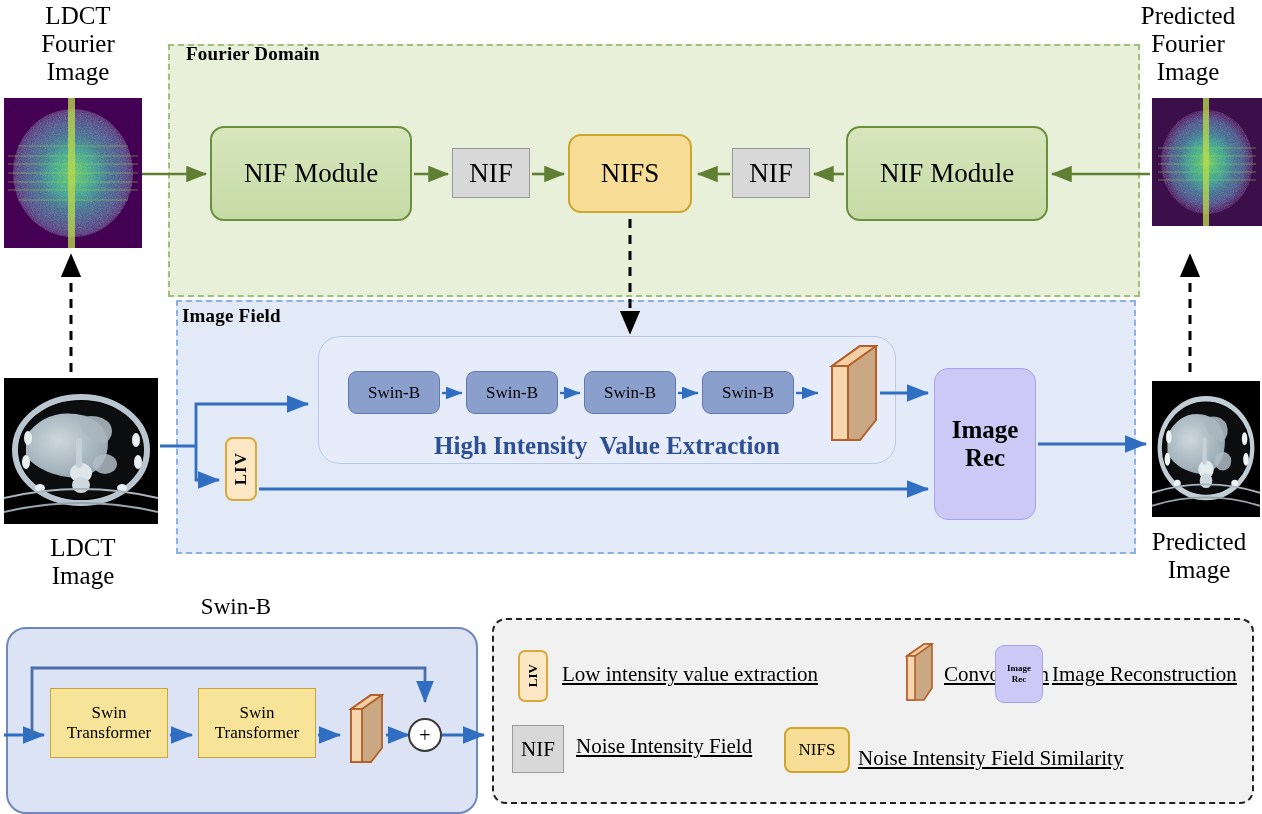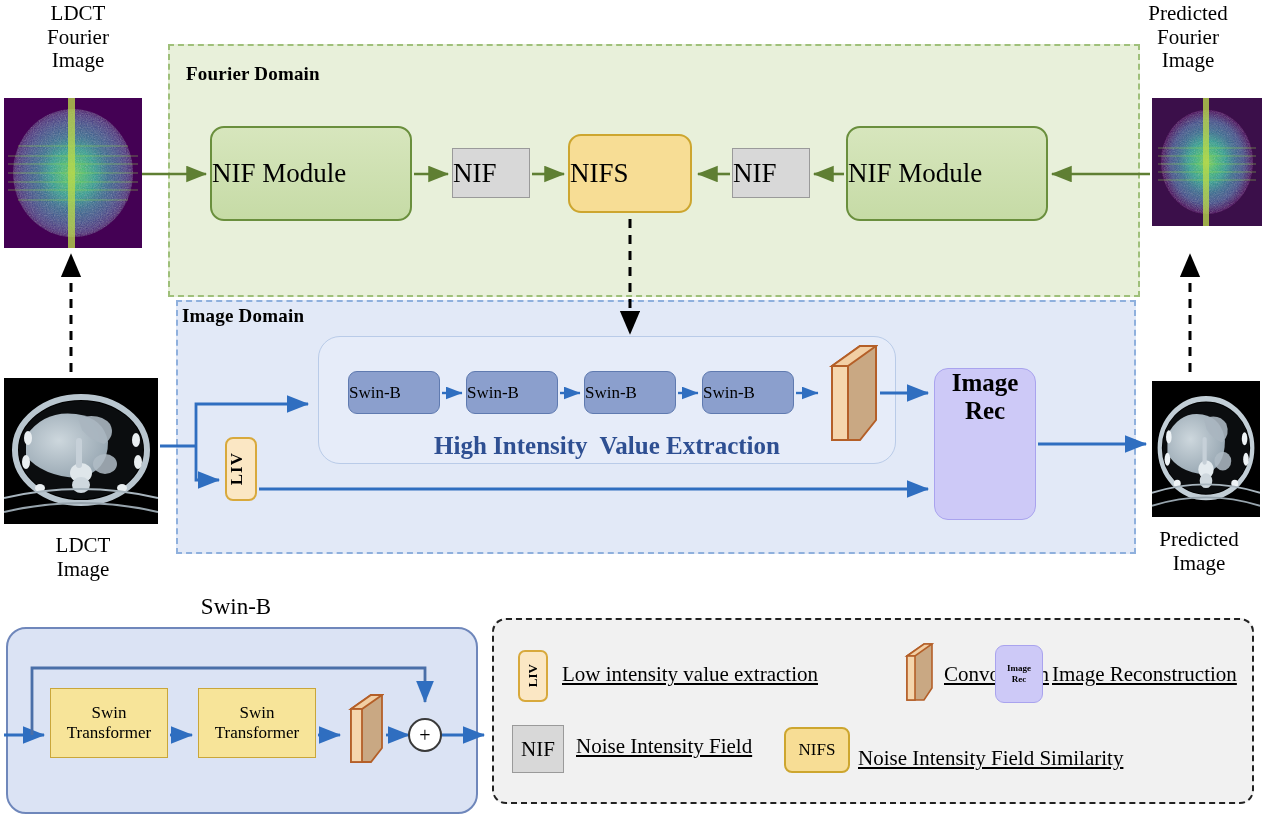--- a/index.html
+++ b/index.html
@@ -8,39 +8,39 @@
   .abs{position:absolute;}
 
   
   #fourier-panel{left:168px;top:44px;width:972px;height:253px;
       background:#e8f0da;border:2px dashed #9fc07a;box-sizing:border-box;}
   #image-panel{left:176px;top:300px;width:960px;height:254px;
       background:#e2e9f7;border:2px dashed #8fb0dd;box-sizing:border-box;}
   .panel-title{font-weight:bold;font-size:19px;letter-spacing:.2px;}
 
   
-  .node{box-sizing:border-box;display:flex;align-items:center;
+  .node{box-sizing:border-box;display:flex;align-items:center;justify-content:center;
         text-align:center;line-height:1.12;}
   .nif-module{background:linear-gradient(180deg,#d7e6bd 0%,#c6dba6 100%);
       border:2px solid #6a8f3d;border-radius:14px;font-size:27px;}
   .nif-chip{background:#d8d8d8;border:1.5px solid #9a9a9a;font-size:27px;}
   .nifs-box{background:#f7dd95;border:2px solid #cda62f;border-radius:13px;font-size:27px;}
   .swinb{background:#8b9fcd;border:1.5px solid #5f7ab0;border-radius:9px;font-size:17px;}
   .imagerec{background:#cdc9f7;border:1.5px solid #a9a3ee;border-radius:14px;
       font-weight:bold;font-size:25px;}
   .liv-box{background:#fbe7c4;border:2px solid #d8a93c;border-radius:8px;}
   .liv-box span{writing-mode:vertical-rl;transform:rotate(180deg);
       font-weight:bold;font-size:17px;letter-spacing:1px;}
   .hive-wrap{box-sizing:border-box;background:#e6ecf9;
       border:1.5px solid #b9cbe8;border-radius:22px;}
   .hive-label{color:#2e4f92;font-weight:bold;font-size:25px;white-space:pre;}
 
   
   .thumb{box-sizing:border-box;}
-  .caption{text-align:center;font-size:21px;line-height:1.12;}
+  .caption{text-align:center;font-size:25px;line-height:1.12;}
 
   
   #swinb-panel{left:6px;top:627px;width:472px;height:187px;
       background:#dbe3f4;border:2px solid #6f87bb;border-radius:20px;box-sizing:border-box;}
   .swin-tf{background:#f7e499;border:1.5px solid #c9a63a;
       display:flex;align-items:center;justify-content:center;text-align:center;
       font-size:17px;line-height:1.15;box-sizing:border-box;}
   #swinb-title{left:0;top:594px;width:472px;text-align:center;font-size:23px;}
 
   
@@ -75,22 +75,22 @@
     </marker>
     <marker id="ahBlack" markerWidth="9" markerHeight="9" refX="6.4" refY="3.4" orient="auto">
       <path d="M0,0 L8,3.4 L0,6.8 z" fill="#000"></path>
     </marker>
   </defs>
 </svg>
 
 <div class="abs" id="fourier-panel"></div>
 <div class="abs" id="image-panel"></div>
 
-<div class="abs panel-title" style="left:186px;top:63px;">Fourier Domain</div>
-<div class="abs panel-title" style="left:182px;top:305px;">Image Domain</div>
+<div class="abs panel-title" style="left:186px;top:43px;">Fourier Domain</div>
+<div class="abs panel-title" style="left:182px;top:305px;">Image Field</div>
 
 <div class="abs caption" style="left:8px;top:2px;width:140px;">
   <div>LDCT</div>
   <div>Fourier</div>
   <div>Image</div>
 </div>
 <div class="abs thumb" style="left:4px;top:98px;">
   <svg width="138" height="150" viewBox="0 0 138 150">
     <defs>
       <radialGradient id="fftA" cx="50%" cy="50%" r="52%">

